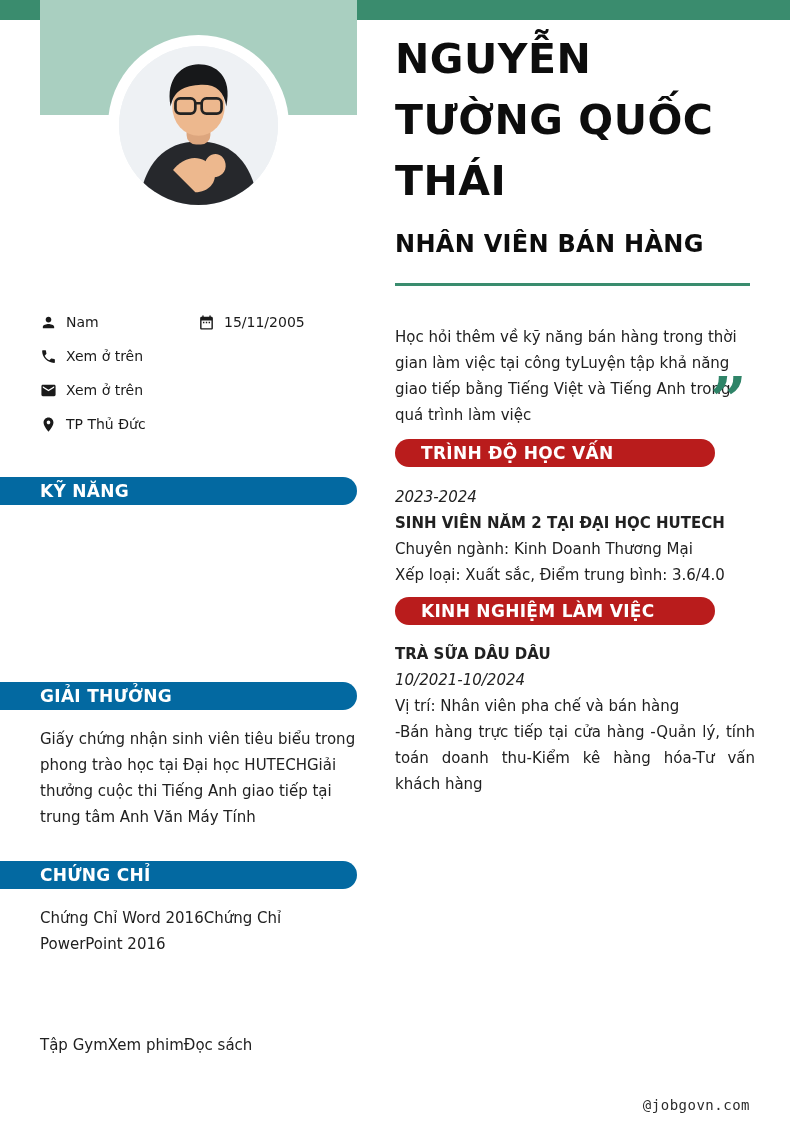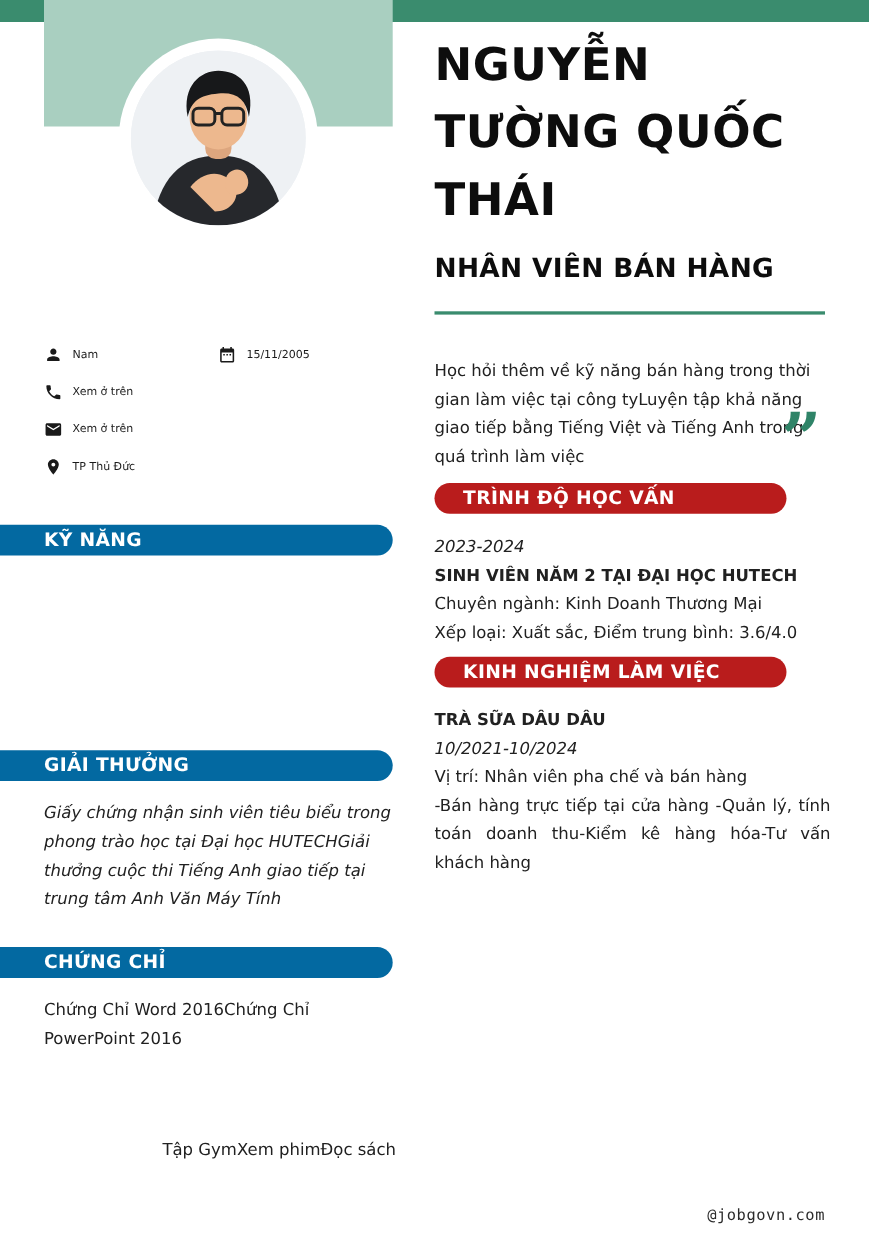--- a/index.html
+++ b/index.html
@@ -19,21 +19,21 @@
   .photo { width:159px; height:159px; border-radius:50%; overflow:hidden; background:#eef1f4; }
   .photo svg { display:block; width:100%; height:100%; }
 
   
   .contact { position:absolute; left:40px; top:305px; width:317px; }
   .contact-row { display:flex; align-items:center; height:34px; }
   .contact-cell { display:flex; align-items:center; }
   .contact-cell.first { width:158px; }
   .cicon { width:17px; height:17px; margin-right:9px; flex:0 0 auto; }
   .cicon svg { display:block; width:17px; height:17px; fill:#1a1a1a; }
-  .ctext { font-size:10px; color:#1a1a1a; }
+  .ctext { font-size:14px; color:#1a1a1a; }
 
   
   .lbar {
     position:absolute; left:0; width:357px; height:28px; background:#0369a1;
     border-radius:0 14px 14px 0; color:#ffffff; font-weight:bold; font-size:17px;
     line-height:28px; padding-left:40px; letter-spacing:.3px;
   }
   .ltext { position:absolute; left:40px; width:320px; font-size:15px; line-height:26px; color:#212121; }
 
   
@@ -131,26 +131,26 @@
             </svg>
         </span>
         <span class="ctext">TP Thủ Đức</span>
       </div>
     </div>
   </div>
 
   <div class="lbar" style="top:477px;">KỸ NĂNG</div>
 
   <div class="lbar" style="top:682px;">GIẢI THƯỞNG</div>
-  <div class="ltext" style="top:726px;font-style:italic;">Giấy chứng nhận sinh viên tiêu biểu trong phong trào học tại Đại học HUTECHGiải thưởng cuộc thi Tiếng Anh giao tiếp tại trung tâm Anh Văn Máy Tính</div>
+  <div class="ltext" style="top:726px;">Giấy chứng nhận sinh viên tiêu biểu trong phong trào học tại Đại học HUTECHGiải thưởng cuộc thi Tiếng Anh giao tiếp tại trung tâm Anh Văn Máy Tính</div>
 
   <div class="lbar" style="top:861px;">CHỨNG CHỈ</div>
   <div class="ltext" style="top:905px;">Chứng Chỉ Word 2016Chứng Chỉ PowerPoint 2016</div>
 
-  <div class="ltext" style="top:1032px;text-align:right;">Tập GymXem phimĐọc sách</div>
+  <div class="ltext" style="top:1032px;">Tập GymXem phimĐọc sách</div>
 
   <div class="name">
     <div>NGUYỄN</div>
     <div>TƯỜNG QUỐC</div>
     <div>THÁI</div>
   </div>
   <div class="jobtitle">NHÂN VIÊN BÁN HÀNG</div>
   <div class="divider"></div>
 
   <div class="objective">Học hỏi thêm về kỹ năng bán hàng trong thời gian làm việc tại công tyLuyện tập khả năng giao tiếp bằng Tiếng Việt và Tiếng Anh trong quá trình làm việc</div>

